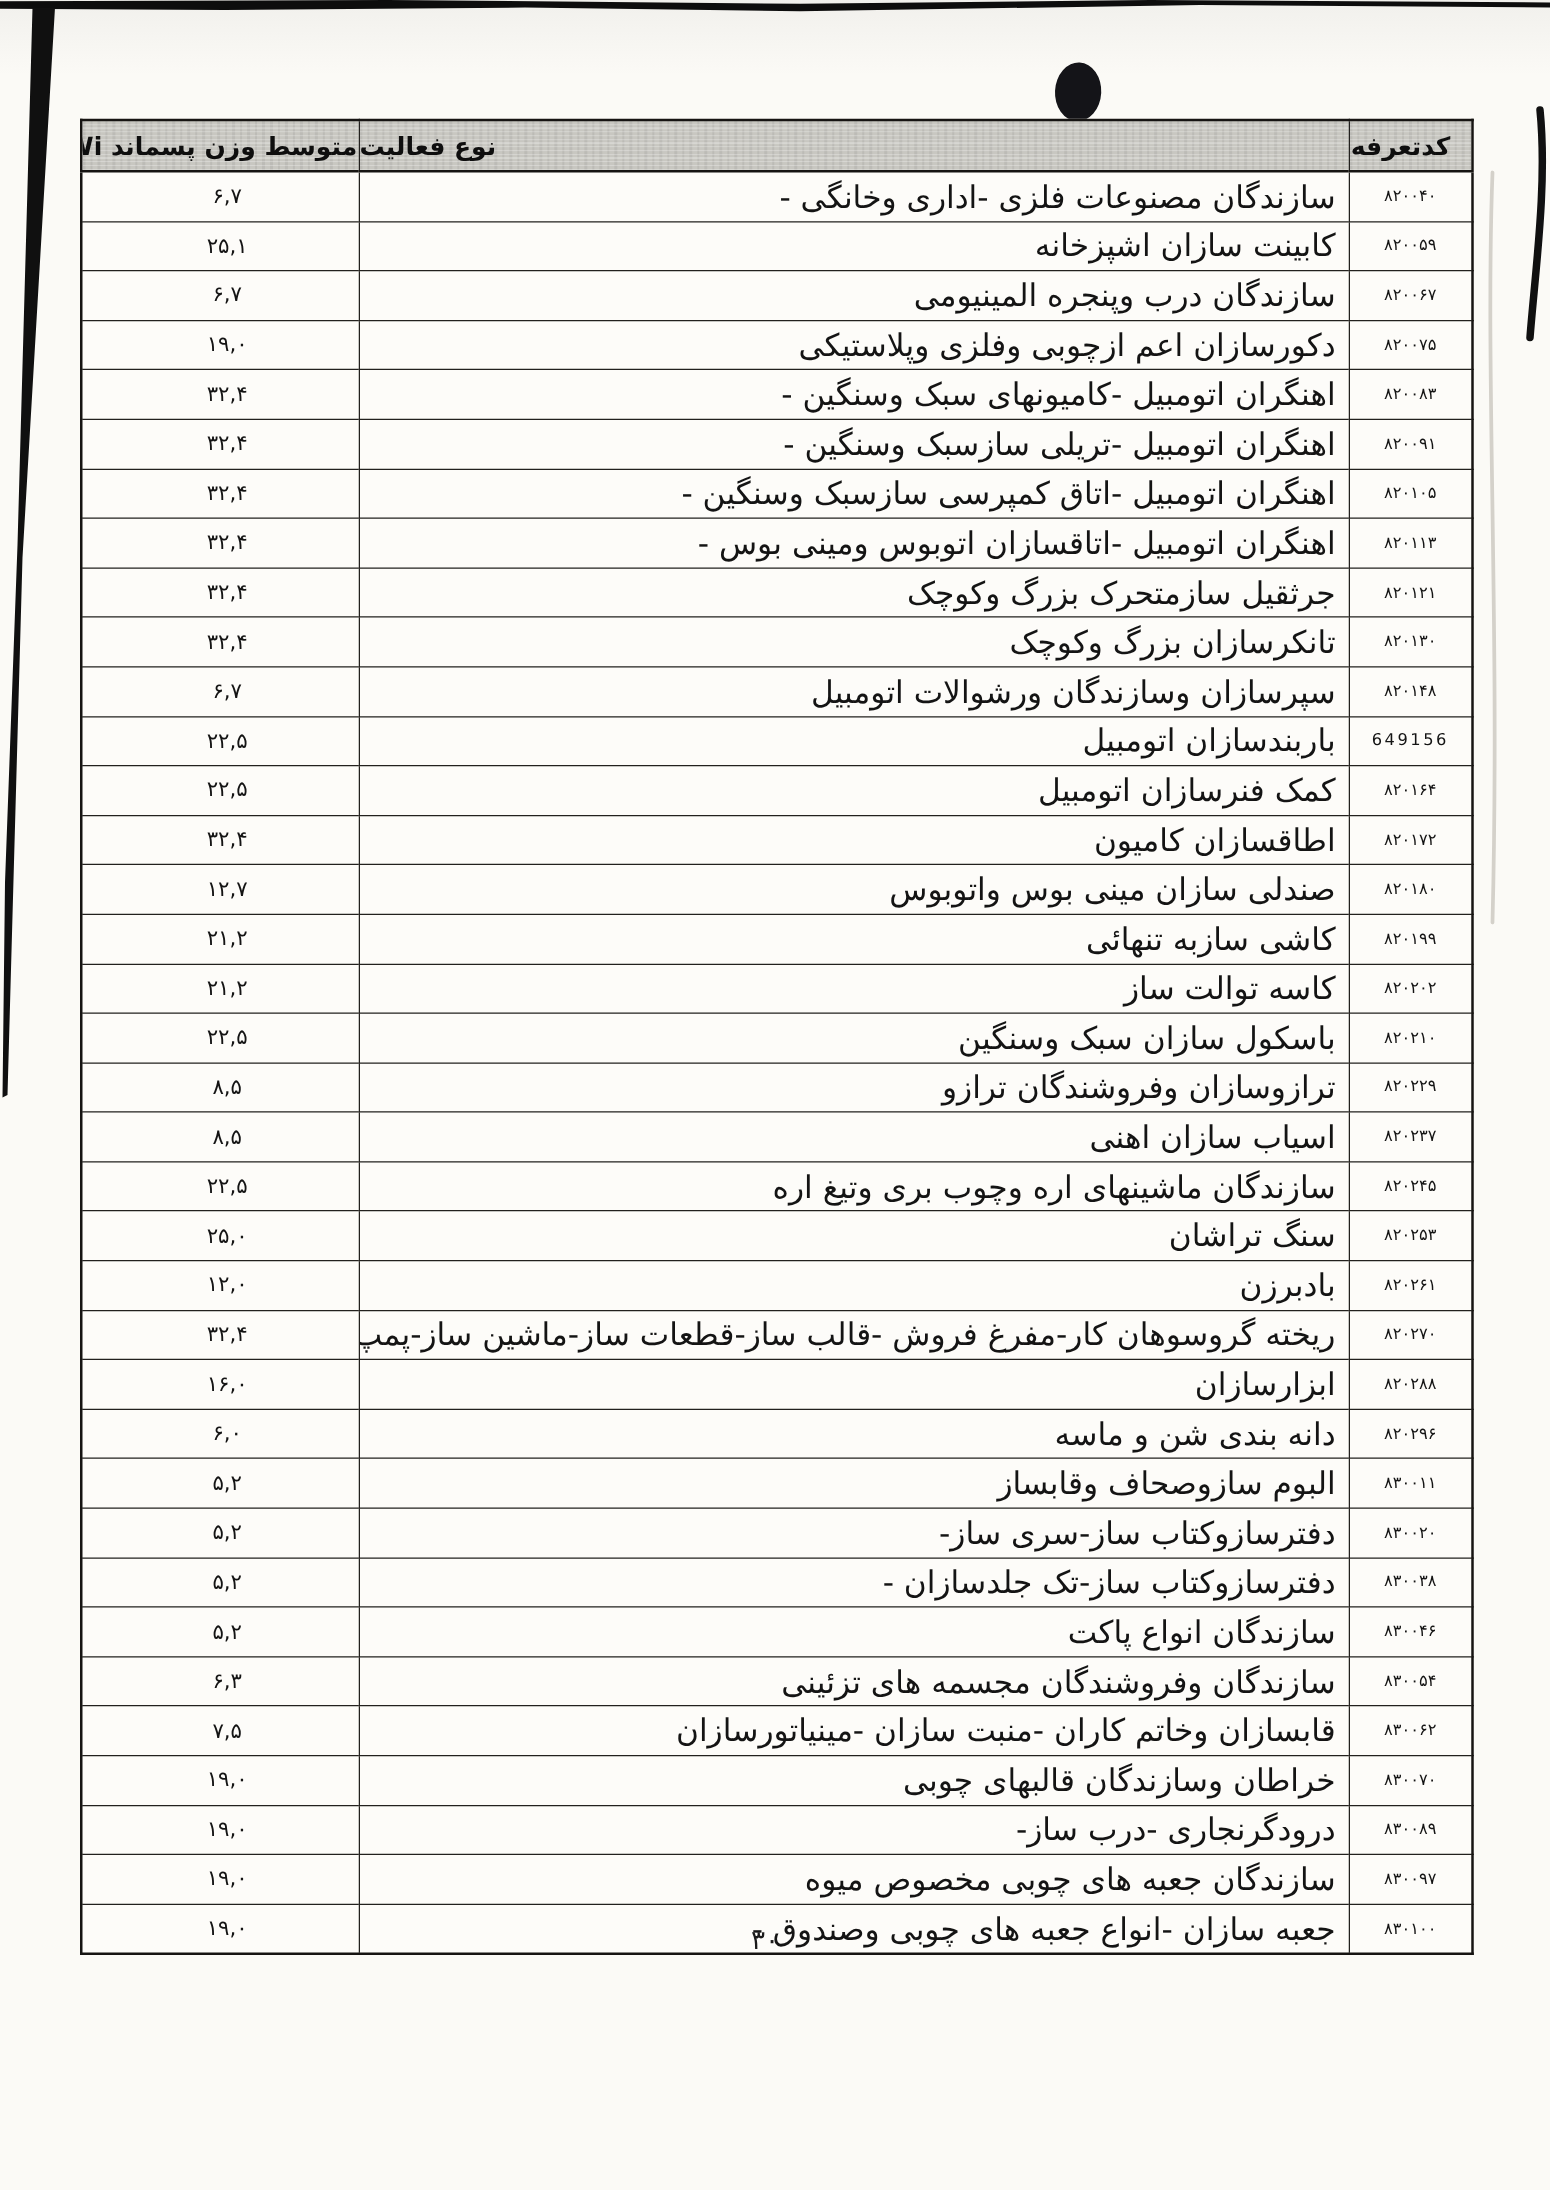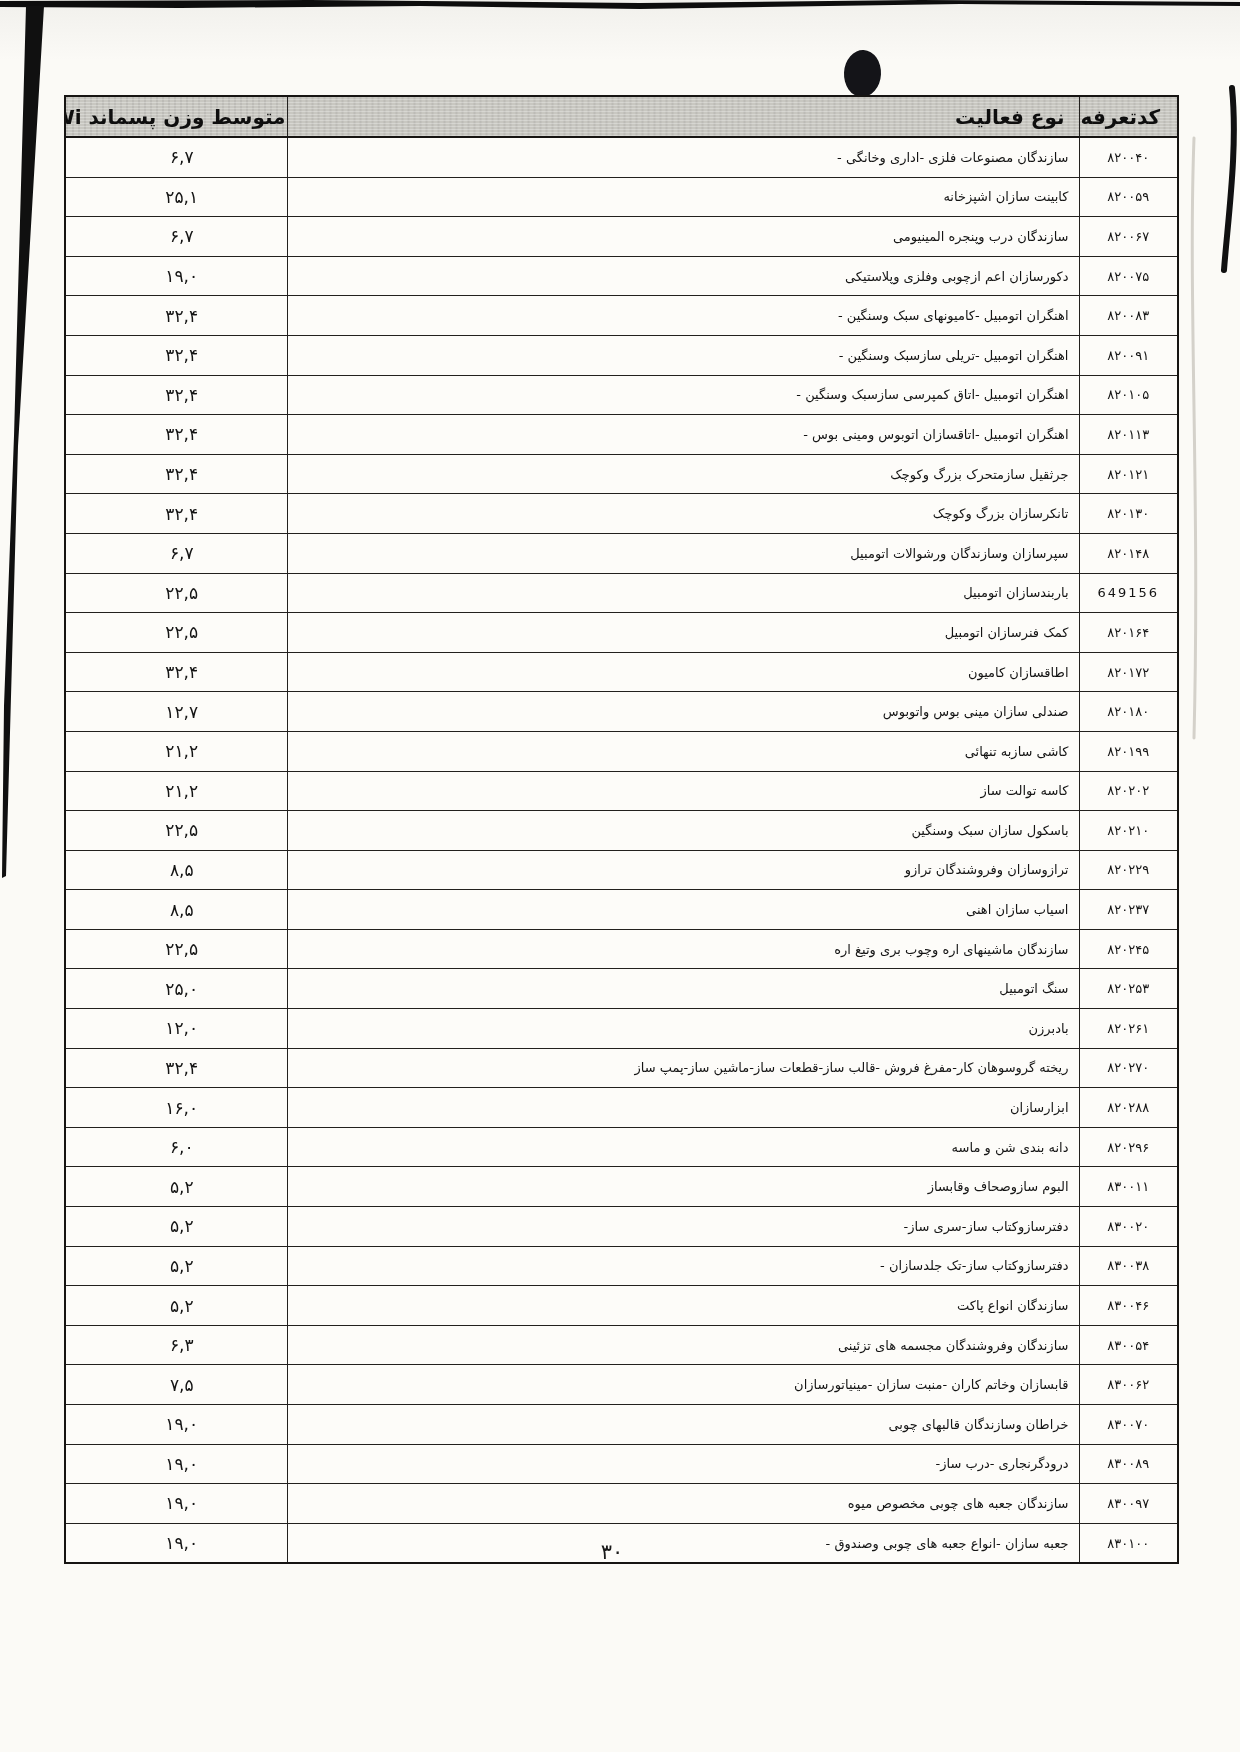--- a/index.html
+++ b/index.html
@@ -59,33 +59,33 @@
     height: 37px;
     background-color: #c8c7c1;
     background-image:
       repeating-linear-gradient(0deg, rgba(255,255,255,.28) 0 1px, transparent 1px 3px),
       repeating-linear-gradient(90deg, rgba(0,0,0,.06) 0 2px, transparent 2px 6px);
     font-size: 20px;
     font-weight: bold;
     border-bottom: 2.4px solid #161412;
     color: #0e0e0e;
   }
-  .tariff-table thead th.activity { text-align: right; padding-left: 0; padding-right: 14px; }
+  .tariff-table thead th.activity { text-align: left; padding-left: 0; padding-right: 14px; }
   .tariff-table thead th.code { text-align: left; }
   .tariff-table thead th.wi { text-align: center; }
   .tariff-table tbody td { height: 36.6px; }
   td.code {
     text-align: center;
     font-size: 13px;
     letter-spacing: 2px;
   }
   td.activity {
     text-align: right;
     padding-right: 10px;
-    font-size: 13px;
+    font-size: 25px;
   }
   td.wi {
     text-align: center;
     font-size: 17px;
     letter-spacing: 1px;
     padding-left: 12px;
   }
   .page-number {
     position: absolute;
     top: 1540px;
@@ -230,21 +230,21 @@
           <td class="activity">اسیاب سازان اهنی</td>
           <td class="wi">۸,۵</td>
         </tr>
         <tr>
           <td class="code">۸۲۰۲۴۵</td>
           <td class="activity">سازندگان ماشینهای اره وچوب بری وتیغ اره</td>
           <td class="wi">۲۲,۵</td>
         </tr>
         <tr>
           <td class="code">۸۲۰۲۵۳</td>
-          <td class="activity">سنگ اتومبیل</td>
+          <td class="activity">سنگ تراشان</td>
           <td class="wi">۲۵,۰</td>
         </tr>
         <tr>
           <td class="code">۸۲۰۲۶۱</td>
           <td class="activity">بادبرزن</td>
           <td class="wi">۱۲,۰</td>
         </tr>
         <tr>
           <td class="code">۸۲۰۲۷۰</td>
           <td class="activity">ریخته گروسوهان کار-مفرغ فروش -قالب ساز-قطعات ساز-ماشین ساز-پمپ ساز</td>

